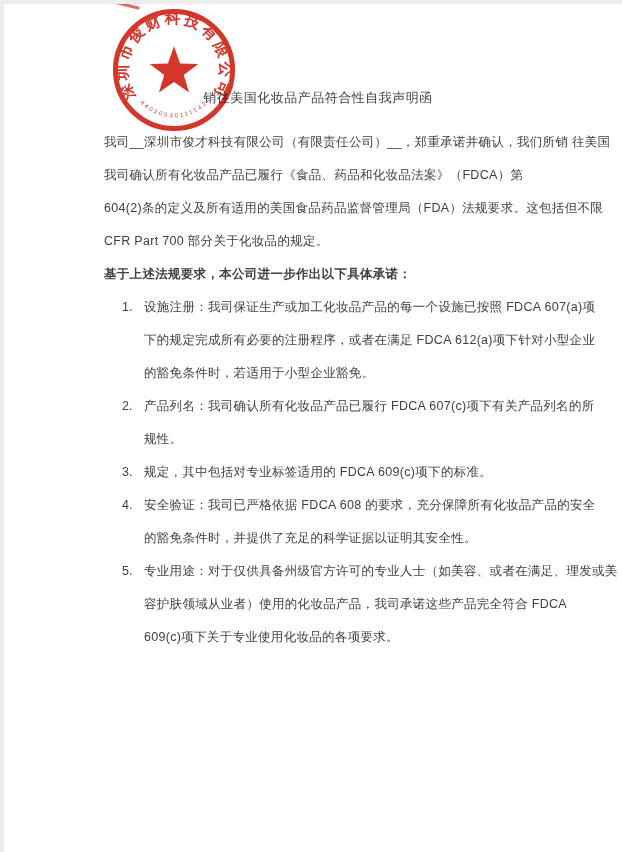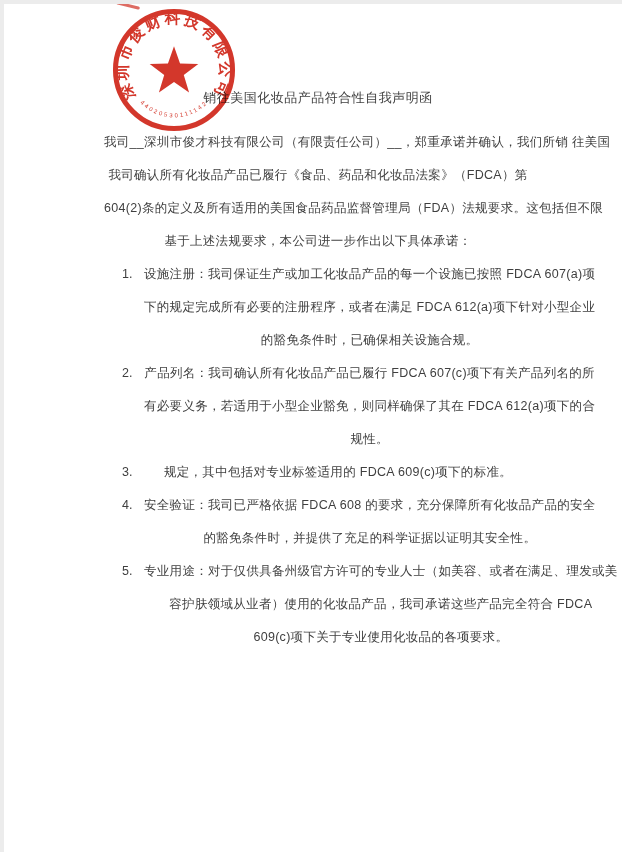--- a/index.html
+++ b/index.html
@@ -34,23 +34,22 @@
     text-align: center;
     line-height: 20px;
     letter-spacing: 0.5px;
   }
   .para { margin-top: 18px; }
   .tline {
     line-height: 33px;
     height: 33px;
     white-space: nowrap;
     letter-spacing: 0.3px;
-    text-align: center;
   }
-  .lead { margin-top: 0; }
+  .lead { margin-top: 0; font-weight: bold; }
   .items { margin-top: 0; }
   .item { display: flex; }
   .item .num {
     width: 22px;
     margin-left: 18px;
     line-height: 33px;
     flex: 0 0 auto;
   }
   .item .content { flex: 1 1 auto; }
 
@@ -90,40 +89,40 @@
 
 <div class="page">
 
   <div class="doc-body">
     <h1 class="title">销往美国化妆品产品符合性自我声明函</h1>
 
     <div class="para">
       <div class="tline">我司__深圳市俊才科技有限公司（有限责任公司）__，郑重承诺并确认，我们所销 往美国</div>
       <div class="tline">我司确认所有化妆品产品已履行《食品、药品和化妆品法案》（FDCA）第</div>
       <div class="tline">604(2)条的定义及所有适用的美国食品药品监督管理局（FDA）法规要求。这包括但不限</div>
+      <div class="tline">CFR Part 700 部分关于化妆品的规定。</div>
     </div>
 
     <div class="tline lead">基于上述法规要求，本公司进一步作出以下具体承诺：</div>
 
     <div class="items">
 
       <div class="item">
         <div class="num">1.</div>
         <div class="content">
           <div class="tline">设施注册：我司保证生产或加工化妆品产品的每一个设施已按照 FDCA 607(a)项</div>
           <div class="tline">下的规定完成所有必要的注册程序，或者在满足 FDCA 612(a)项下针对小型企业</div>
-          <div class="tline">的豁免条件时，已确保相关设施合规。</div>
+          <div class="tline">的豁免条件时，若适用于小型企业豁免。</div>
         </div>
       </div>
 
       <div class="item">
         <div class="num">2.</div>
         <div class="content">
           <div class="tline">产品列名：我司确认所有化妆品产品已履行 FDCA 607(c)项下有关产品列名的所</div>
-          <div class="tline">有必要义务，若适用于小型企业豁免，则同样确保了其在 FDCA 612(a)项下的合</div>
           <div class="tline">规性。</div>
         </div>
       </div>
 
       <div class="item">
         <div class="num">3.</div>
         <div class="content">
           <div class="tline">规定，其中包括对专业标签适用的 FDCA 609(c)项下的标准。</div>
         </div>
       </div>

